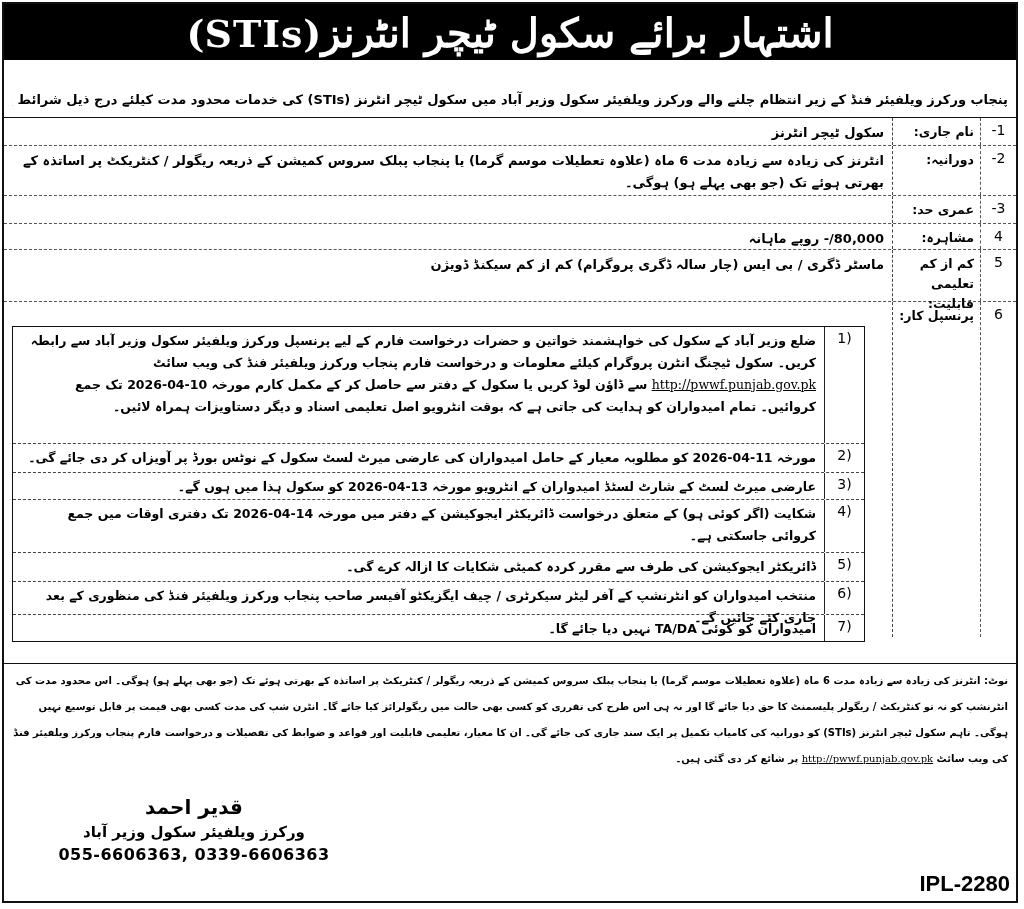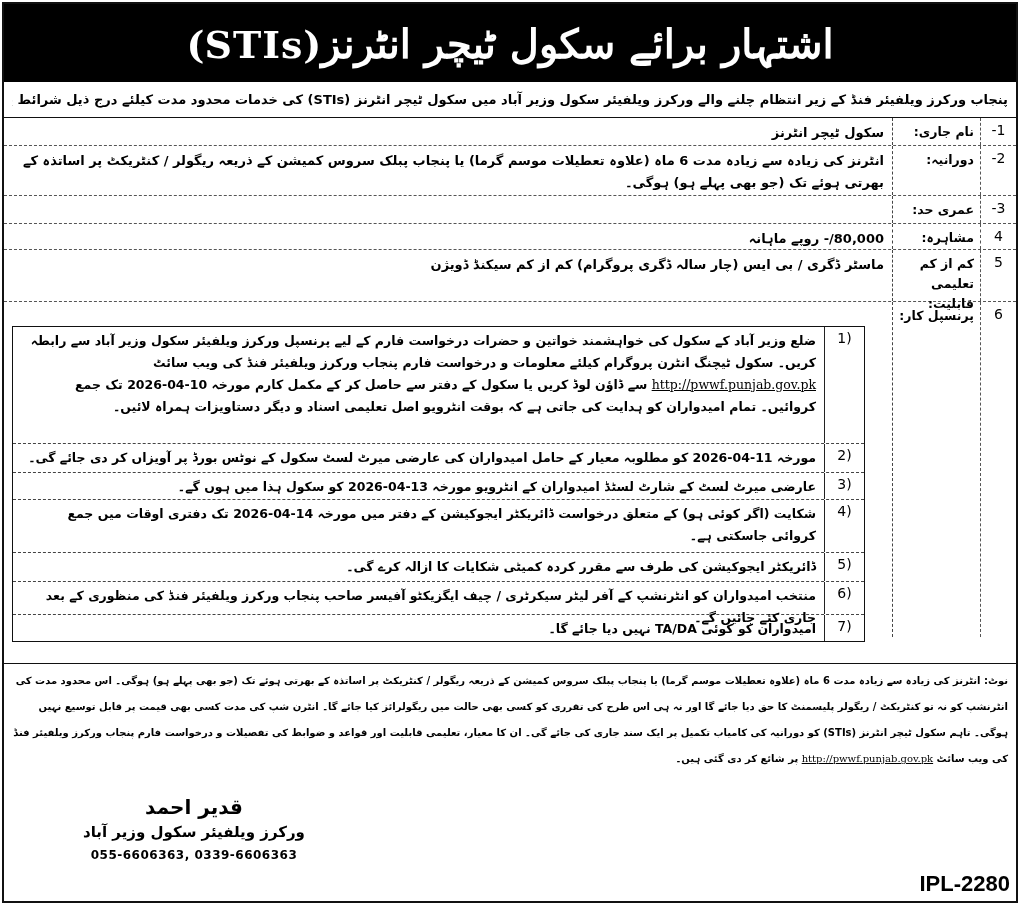--- a/index.html
+++ b/index.html
@@ -1,38 +1,38 @@
 <!DOCTYPE html>
 <html><head>
 <meta charset="utf-8">
 <style>
   html, body { margin: 0; padding: 0; background: #ffffff; }
   body { width: 1024px; height: 909px; overflow: hidden; font-family: "DejaVu Sans", sans-serif; color: #000; }
   .page { position: relative; width: 1016px; height: 901px; margin: 2px; border: 2px solid #111; box-sizing: border-box; background: #fff; }
-  .banner { position: absolute; left: 0; top: 0; width: 1012px; height: 78px; background: #000; color: #fff; display: flex; align-items: center; justify-content: center; direction: rtl; }
+  .banner { position: absolute; left: 0; top: 0; width: 1012px; height: 56px; background: #000; color: #fff; display: flex; align-items: center; justify-content: center; direction: rtl; }
   .banner-title { font-family: "DejaVu Serif", serif; font-weight: bold; font-size: 40px; letter-spacing: 1px; white-space: nowrap; }
   .banner-title .latin { font-family: "DejaVu Serif", serif; font-size: 38px; }
   .intro { position: absolute; left: 8px; right: 8px; top: 84px; height: 24px; direction: rtl; text-align: right; font-size: 13px; font-weight: bold; line-height: 24px; white-space: nowrap; overflow: hidden; }
   .main-table { position: absolute; left: 0; top: 113px; width: 1012px; border-top: 1.5px solid #111; }
   .row { position: relative; direction: rtl; display: flex; border-bottom: 1px dashed #555; box-sizing: border-box; }
   .c-num { width: 36px; text-align: center; font-size: 14px; padding-top: 4px; border-left: 1px dashed #555; box-sizing: border-box; flex: none; }
   .c-label { width: 88px; font-size: 12.5px; font-weight: bold; padding: 4px 6px 0 0; box-sizing: border-box; border-left: 1px dashed #444; flex: none; line-height: 20px; }
   .c-value { flex: 1; font-size: 13px; font-weight: bold; padding: 4px 8px 0 4px; line-height: 22px; text-align: right; }
   .sub-table { position: absolute; left: 8px; top: 208px; width: 853px; border: 1.5px solid #111; box-sizing: border-box; background: #fff; }
   .sub-row { display: flex; direction: rtl; border-bottom: 1px dashed #444; }
   .sub-row:last-child { border-bottom: none; }
   .sub-num { width: 40px; flex: none; text-align: center; font-size: 14px; padding-top: 3px; border-left: 1px solid #222; box-sizing: border-box; }
   .sub-text { flex: 1; font-size: 12.5px; font-weight: bold; padding: 3px 8px 3px 6px; line-height: 22px; text-align: right; }
   .link { text-decoration: underline; font-family: "DejaVu Serif", serif; font-weight: normal; direction: ltr; unicode-bidi: embed; }
   .note { position: absolute; left: 0; top: 659px; width: 1012px; border-top: 1.5px solid #111; direction: rtl; text-align: right; padding: 4px 8px 4px 8px; box-sizing: border-box; font-size: 10px; font-weight: bold; line-height: 26px; }
   .sig { position: absolute; left: 40px; top: 790px; width: 300px; text-align: center; direction: rtl; }
   .sig-name { font-size: 20px; font-weight: bold; line-height: 26px; }
   .sig-title { font-size: 20px; font-weight: bold; line-height: 26px; }
   .sig-org { font-size: 15px; font-weight: bold; line-height: 24px; }
-  .sig-phone { direction: ltr; font-size: 12px; font-weight: bold; line-height: 22px; font-family: "DejaVu Sans", sans-serif; letter-spacing: 0.5px; }
+  .sig-phone { direction: ltr; font-size: 16px; font-weight: bold; line-height: 22px; font-family: "DejaVu Sans", sans-serif; letter-spacing: 0.5px; }
   .ref { position: absolute; right: 6px; bottom: 4px; font-family: "Liberation Sans", sans-serif; font-weight: bold; font-size: 22px; }
 </style>
 </head>
 <body>
 
 <div class="page">
 
   <div class="banner">
     <div class="banner-title">
       <span>اشتہار برائے سکول ٹیچر انٹرنز</span><span class="latin">(STIs)</span>

